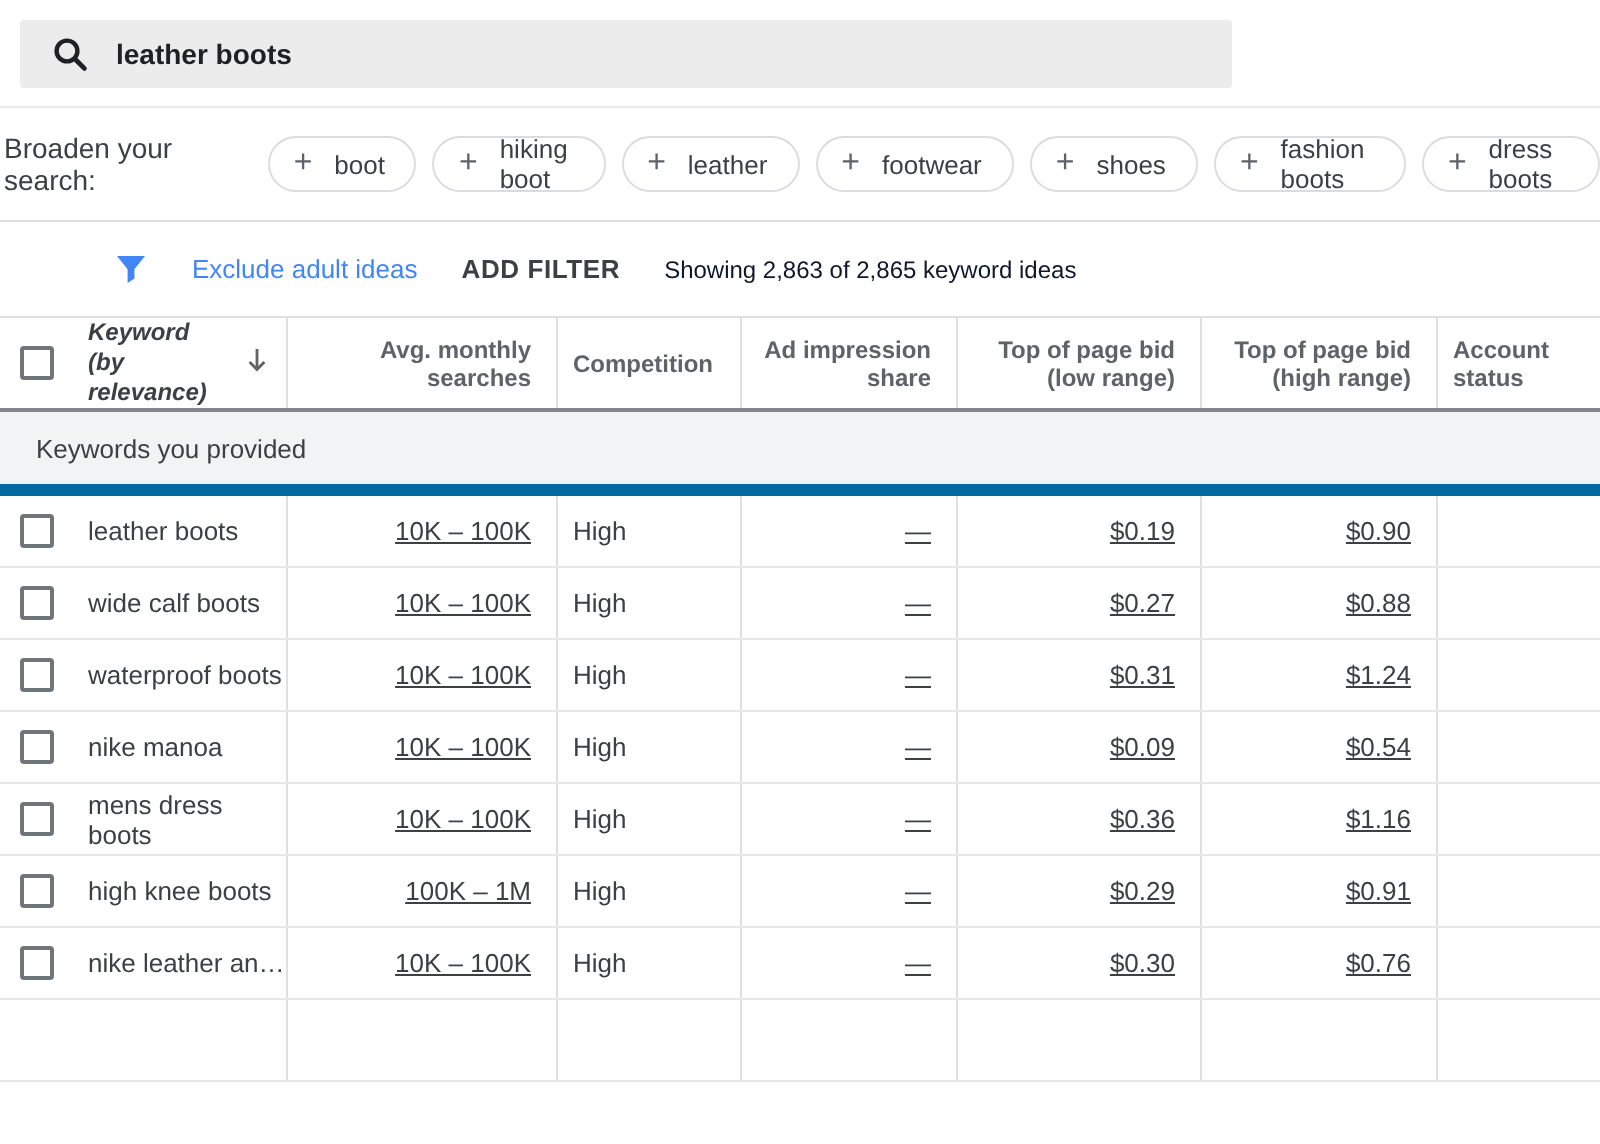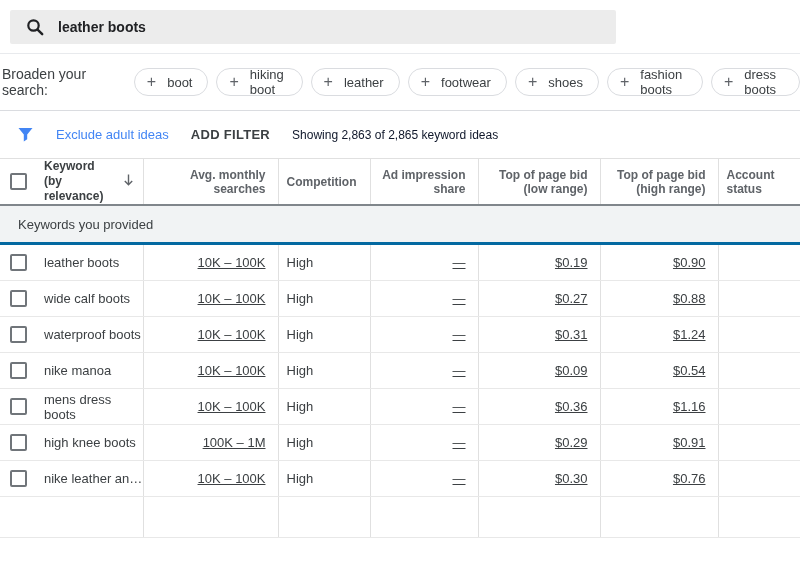--- a/index.html
+++ b/index.html
@@ -19,47 +19,47 @@
   
   .broaden-row { height:56px; display:flex; align-items:center; padding-left:2px; gap:13px; }
   .broaden-label { font-size:14px; color:#3c4043; }
   .chips { display:flex; gap:8px; }
   .chip { height:26px; border:1px solid #dadce0; border-radius:14px; background:#fff;
     display:flex; align-items:center; padding:0 15px 0 12px; gap:11px; cursor:pointer; }
   .chip .plus { color:#5f6368; font-size:16px; line-height:1; }
   .chip-label { font-size:13px; color:#3c4043; }
 
   
-  .filter-row { height:47px; display:flex; align-items:center; padding-left:18px; }
+  .filter-row { height:47px; display:flex; align-items:center; padding-left:18px;margin-left:40px; }
   .funnel-icon { color:var(--accent-blue,#4285f4); margin-right:23px; display:flex; }
   .exclude-link { color:var(--accent-blue,#4285f4); font-size:13px; text-decoration:none;
     margin-right:22px; cursor:pointer; }
   .add-filter-btn { background:none; border:none; font-family:inherit; font-size:13px;
     font-weight:bold; letter-spacing:.3px; color:#3c4043; margin-right:22px; cursor:pointer; }
   .showing-count { font-size:12px; color:#0f172a; }
 
   
   table { border-collapse:collapse; width:800px; table-layout:fixed; }
   col.c-cb{width:36px} col.c-kw{width:107px} col.c-se{width:135px} col.c-co{width:92px}
   col.c-ad{width:108px} col.c-lo{width:122px} col.c-hi{width:118px} col.c-ac{width:82px}
 
   thead th { height:42px; border-top:1px solid #e0e0e0; border-bottom:2px solid #80868b;
     color:var(--header-text,#5f6368); font-size:12px; font-weight:bold; text-align:left;
     vertical-align:middle; padding:0 8px; }
   thead th.cb-cell { padding:0 0 0 10px; }
-  .kw-head { display:flex; align-items:center; gap:7px; color:#3c4043; }
+  .kw-head { display:flex; align-items:center; gap:7px; color:#3c4043;font-style:italic; }
   .kw-head .kw-head-label { line-height:1.25; }
   thead th:nth-child(n+3), tbody tr.data-row td:nth-child(n+3),
   tbody tr.partial-row td:nth-child(n+3) { border-left:1px solid #e0e0e0; }
 
   th.right, td.right { text-align:right; padding-right:12px; }
 
   tbody td { font-size:13px; color:#3c4043; vertical-align:middle; }
   tr.section-row td { height:36px; background:var(--section-bg,#f1f3f4);
-    border-bottom:3px solid #0369a1; padding-left:18px; }
+    border-bottom:6px solid #0369a1; padding-left:18px; }
   tr.data-row td { height:35px; border-bottom:1px solid #e8e8e8; padding-left:8px; }
   tr.data-row td.right { padding-left:0;text-decoration:underline; }
   tr.data-row td.cb-cell, thead th.cb-cell { padding-left:10px; }
   tr.partial-row td { height:40px; border-bottom:1px solid #e8e8e8; }
 
   .cb { display:inline-block; width:13px; height:13px; border:2px solid #70757a;
     border-radius:2px; background:#fff; cursor:pointer; vertical-align:middle; }
 </style>
 </head>
 <body>

